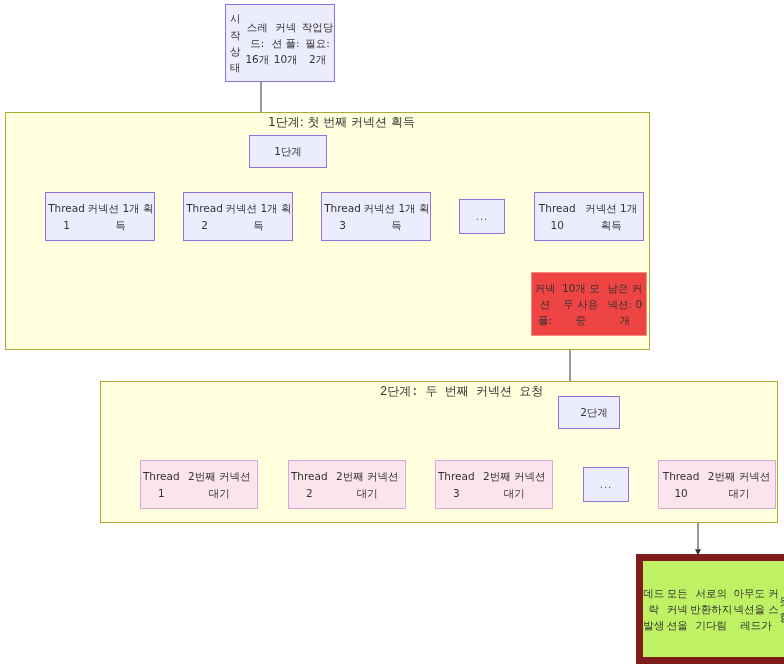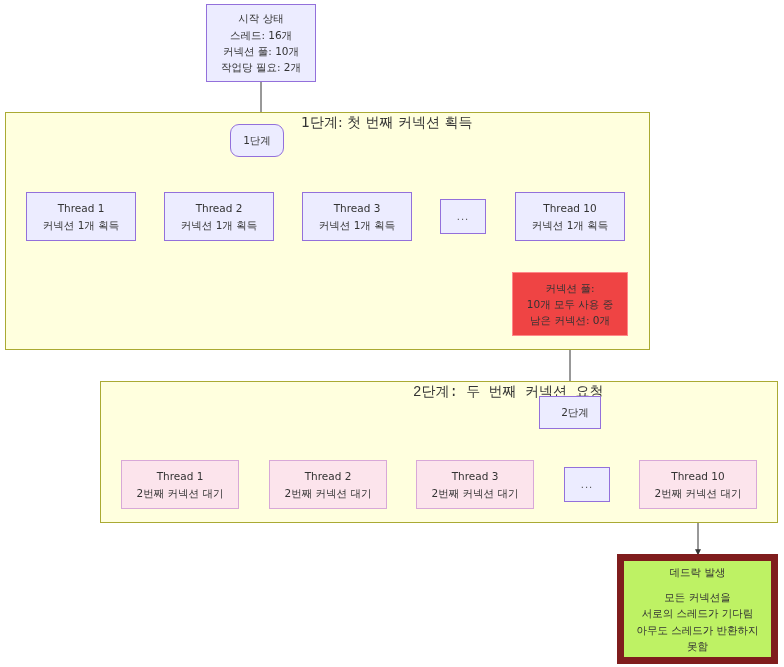--- a/index.html
+++ b/index.html
@@ -2,25 +2,25 @@
 <html><head>
 <meta charset="utf-8">
 <style>
   html,body{margin:0;padding:0;background:#ffffff;}
   body{width:784px;height:667px;position:relative;overflow:hidden;
        font-family:"DejaVu Sans","Liberation Sans",sans-serif;}
   #canvas{position:absolute;left:0;top:0;width:784px;height:667px;}
   svg.edges{position:absolute;left:0;top:0;width:784px;height:667px;pointer-events:none;}
 
   .subgraph{position:absolute;background:#ffffde;border:1px solid #aaaa33;box-sizing:border-box;}
-  .subgraph-label{position:absolute;font-size:14px;color:#333333;white-space:nowrap;margin-left:33px;}
+  .subgraph-label{position:absolute;font-size:12px;color:#333333;white-space:nowrap;}
 
-  .node{position:absolute;box-sizing:border-box;display:flex;flex-direction:column;
+  .node{position:absolute;box-sizing:border-box;display:flex;flex-direction:row;
         align-items:center;justify-content:center;text-align:center;
-        font-size:10.5px;color:#333333;line-height:1.55;}
+        font-size:10.5px;color:#333333;line-height:1.55;margin-left:19px;}
   .node.lav{background:#ececff;border:1px solid #9370db;}
   .node.pink{background:#ef4444;border:1px solid #ff8888;}
   .node.lightpink{background:#fce4ec;border:1px solid #d8a8d8;}
   .node.deadlock{background:#bef264;border:7px solid #7f1d1d;}
   .node .ln{display:block;}
   .node .gap{display:block;height:9px;}
   .dots{font-size:10px;color:#555;letter-spacing:1px;}
 </style>
 </head>
 <body>
@@ -60,21 +60,21 @@
   <div class="node lav" style="left:206px;top:4px;width:110px;height:78px;">
     <span class="ln">시작 상태</span>
     <span class="ln">스레드: 16개</span>
     <span class="ln">커넥션 풀: 10개</span>
     <span class="ln">작업당 필요: 2개</span>
   </div>
 
   <div class="subgraph" style="left:5px;top:112px;width:645px;height:238px;"></div>
   <div class="subgraph-label" style="left:268px;top:114px;">1단계: 첫 번째 커넥션 획득</div>
 
-  <div class="node lav" style="left:230px;top:124px;width:54px;height:33px;border-radius:9px;">
+  <div class="node lav" style="left:230px;top:135px;width:78px;height:33px;">
     <span class="ln">1단계</span>
   </div>
 
   <div class="node lav" style="left:26px;top:192px;width:110px;height:49px;">
     <span class="ln">Thread 1</span>
     <span class="ln">커넥션 1개 획득</span>
   </div>
   <div class="node lav" style="left:164px;top:192px;width:110px;height:49px;">
     <span class="ln">Thread 2</span>
     <span class="ln">커넥션 1개 획득</span>
@@ -121,18 +121,18 @@
   </div>
   <div class="node lightpink" style="left:639px;top:460px;width:118px;height:49px;">
     <span class="ln">Thread 10</span>
     <span class="ln">2번째 커넥션 대기</span>
   </div>
 
   <div class="node deadlock" style="left:617px;top:554px;width:161px;height:110px;">
     <span class="ln">데드락 발생</span>
     <span class="gap"></span>
     <span class="ln">모든 커넥션을</span>
-    <span class="ln">서로의 스레드가 기다림</span>
-    <span class="ln">아무도 스레드가 반환하지</span>
+    <span class="ln">서로의 반환하지 기다림</span>
+    <span class="ln">아무도 커넥션을 스레드가</span>
     <span class="ln">못함</span>
   </div>
 
 </div>
 
 </body></html>

